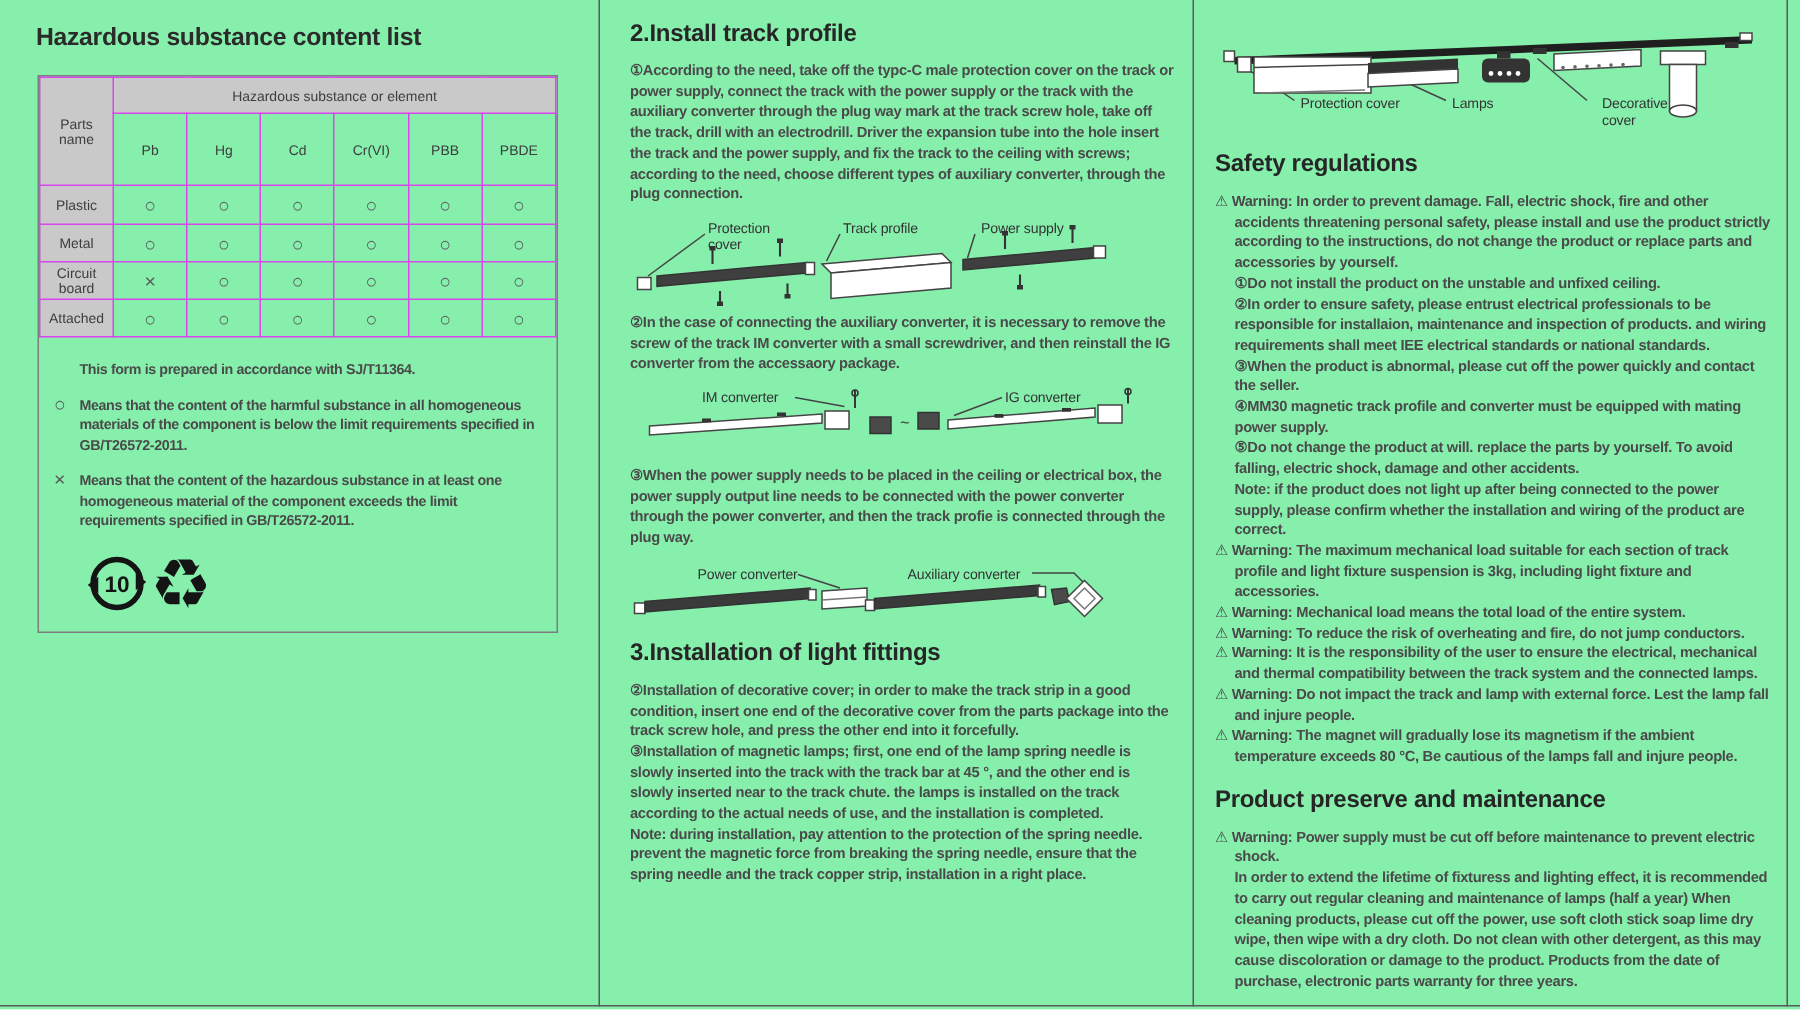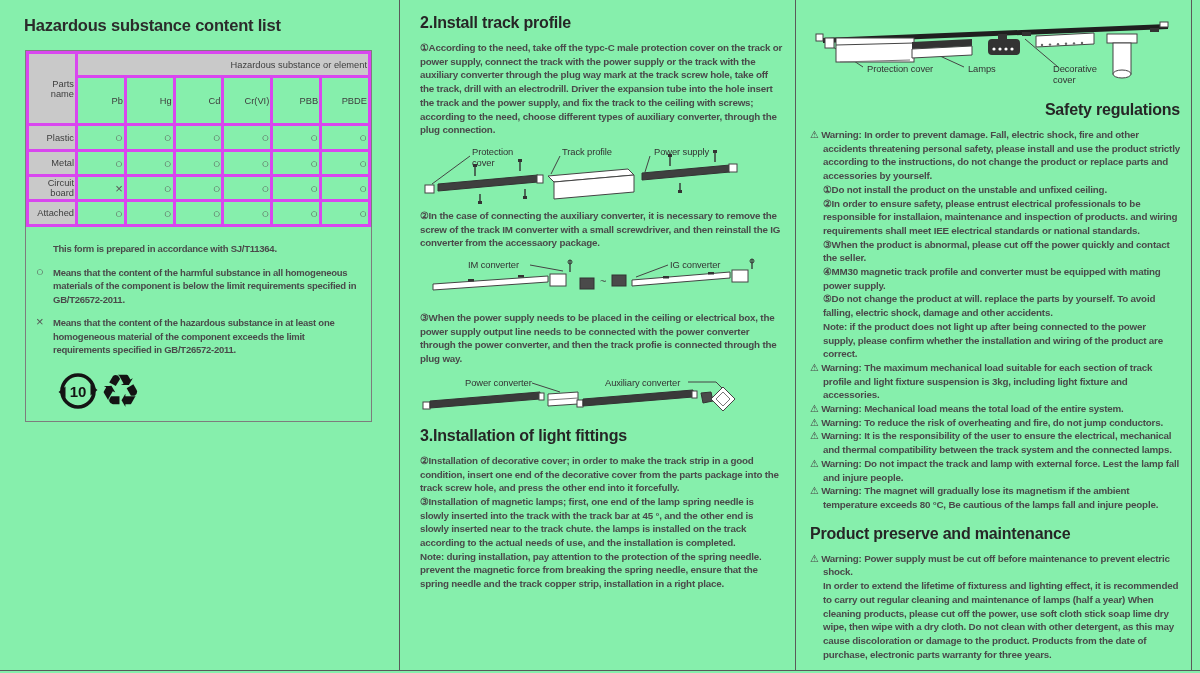--- a/index.html
+++ b/index.html
@@ -8,21 +8,21 @@
   .vdiv{position:absolute;top:0;width:1px;height:671px;background:#5a5a5a;}
   .hdiv{position:absolute;left:0;top:670px;width:1200px;height:1px;background:#5a5a5a;}
 
   
   #col-left{position:absolute;left:0;top:0;width:399px;height:671px;overflow:hidden;}
   .doc-title{position:absolute;left:24px;top:16px;font-size:16.5px;font-weight:bold;
              letter-spacing:-0.2px;color:#2b2b2b;}
   #haz-box{position:absolute;left:25px;top:50px;width:347px;height:372px;
            border:1px solid #7d7d7d;box-sizing:border-box;}
   table.haz{border-collapse:collapse;width:100%;table-layout:fixed;font-size:9.3px;color:#3d3d3d;}
-  table.haz td{border:3px solid #d946ef;text-align:right;vertical-align:middle;padding:0 1px;}
+  table.haz td{border:1px solid #d946ef;text-align:center;vertical-align:middle;padding:0 1px;}
   table.haz .hdr{background:#c9c9c9;}
   table.haz .sym{font-size:13px;color:#5a5a5a;}
   .note{font-size:9.5px;font-weight:bold;letter-spacing:-0.25px;line-height:13.5px;color:#4a4a4a;}
   .note-intro{margin:15px 10px 0 27px;}
   .note-item{position:relative;margin:10px 12px 0 27px;}
   .note-item .mk{position:absolute;left:-17px;top:-1px;font-size:13px;font-weight:normal;color:#555;}
   .icons-row{display:flex;align-items:center;gap:2px;margin:13px 0 0 32px;}
   .recycle-glyph{font-family:"DejaVu Sans",sans-serif;font-size:46px;line-height:42px;color:#141414;}
 
   
@@ -42,21 +42,21 @@
   #sec3-h{margin:4px 0 9px 0;}
 
   
   #col-right{position:absolute;left:795px;top:0;width:397px;height:671px;box-sizing:border-box;
              padding:2px 12px 0 15px;overflow:hidden;}
   #dgr{width:382px;height:92px;margin:0;}
   .sp{font-size:9.8px;font-weight:bold;letter-spacing:-0.2px;line-height:13.7px;color:#4a4a4a;margin:0;}
   .warn{padding-left:13px;text-indent:-13px;}
   .sub{padding-left:13px;}
   .wi{font-family:"DejaVu Sans",sans-serif;font-weight:normal;}
-  #safety-h{margin:7px 0 9px 0;text-align:right;}
+  #safety-h{margin:7px 0 9px 0;}
   #maint-h{margin:13px 0 9px 0;}
 </style>
 </head>
 <body>
 
 <div id="page">
   <div class="vdiv" style="left:399px"></div>
   <div class="vdiv" style="left:795px"></div>
   <div class="vdiv" style="left:1191px"></div>
   <div class="hdiv"></div>
@@ -287,21 +287,21 @@
             <circle cx="264" cy="41.4" r="1.2"></circle>
             <circle cx="272" cy="41" r="1.2"></circle>
           </g>
         <rect x="297" y="32" width="30" height="9" fill="#fff" stroke="#444"></rect>
         <rect x="303" y="41" width="18" height="31" fill="#fff" stroke="#444"></rect>
         <ellipse cx="312" cy="72" rx="9" ry="4" fill="#fff" stroke="#444"></ellipse>
         <rect x="340" y="26" width="9" height="4" fill="#333"></rect>
       </svg>
       <span class="dlabel" style="left:57px;top:61px;width:90px">Protection cover</span>
       <span class="dlabel" style="left:158px;top:61px">Lamps</span>
-      <span class="dlabel" style="left:243px;top:61px;width:60px">Decorative cover</span>
+      <span class="dlabel" style="left:258px;top:61px;width:60px">Decorative cover</span>
     </div>
 
     <h2 class="sec" id="safety-h">Safety regulations</h2>
 
     <div class="sp warn"><span class="wi">⚠</span> <span>Warning: In order to prevent damage. Fall, electric shock, fire and other accidents threatening personal safety, please install and use the product strictly according to the instructions, do not change the product or replace parts and accessories by yourself.</span></div>
     <div class="sp sub">①Do not install the product on the unstable and unfixed ceiling.</div>
     <div class="sp sub">②In order to ensure safety, please entrust electrical professionals to be responsible for installaion, maintenance and inspection of products. and wiring requirements shall meet IEE electrical standards or national standards.</div>
     <div class="sp sub">③When the product is abnormal, please cut off the power quickly and contact the seller.</div>
     <div class="sp sub">④MM30 magnetic track profile and converter must be equipped with mating power supply.</div>
     <div class="sp sub">⑤Do not change the product at will. replace the parts by yourself. To avoid falling, electric shock, damage and other accidents.</div>

